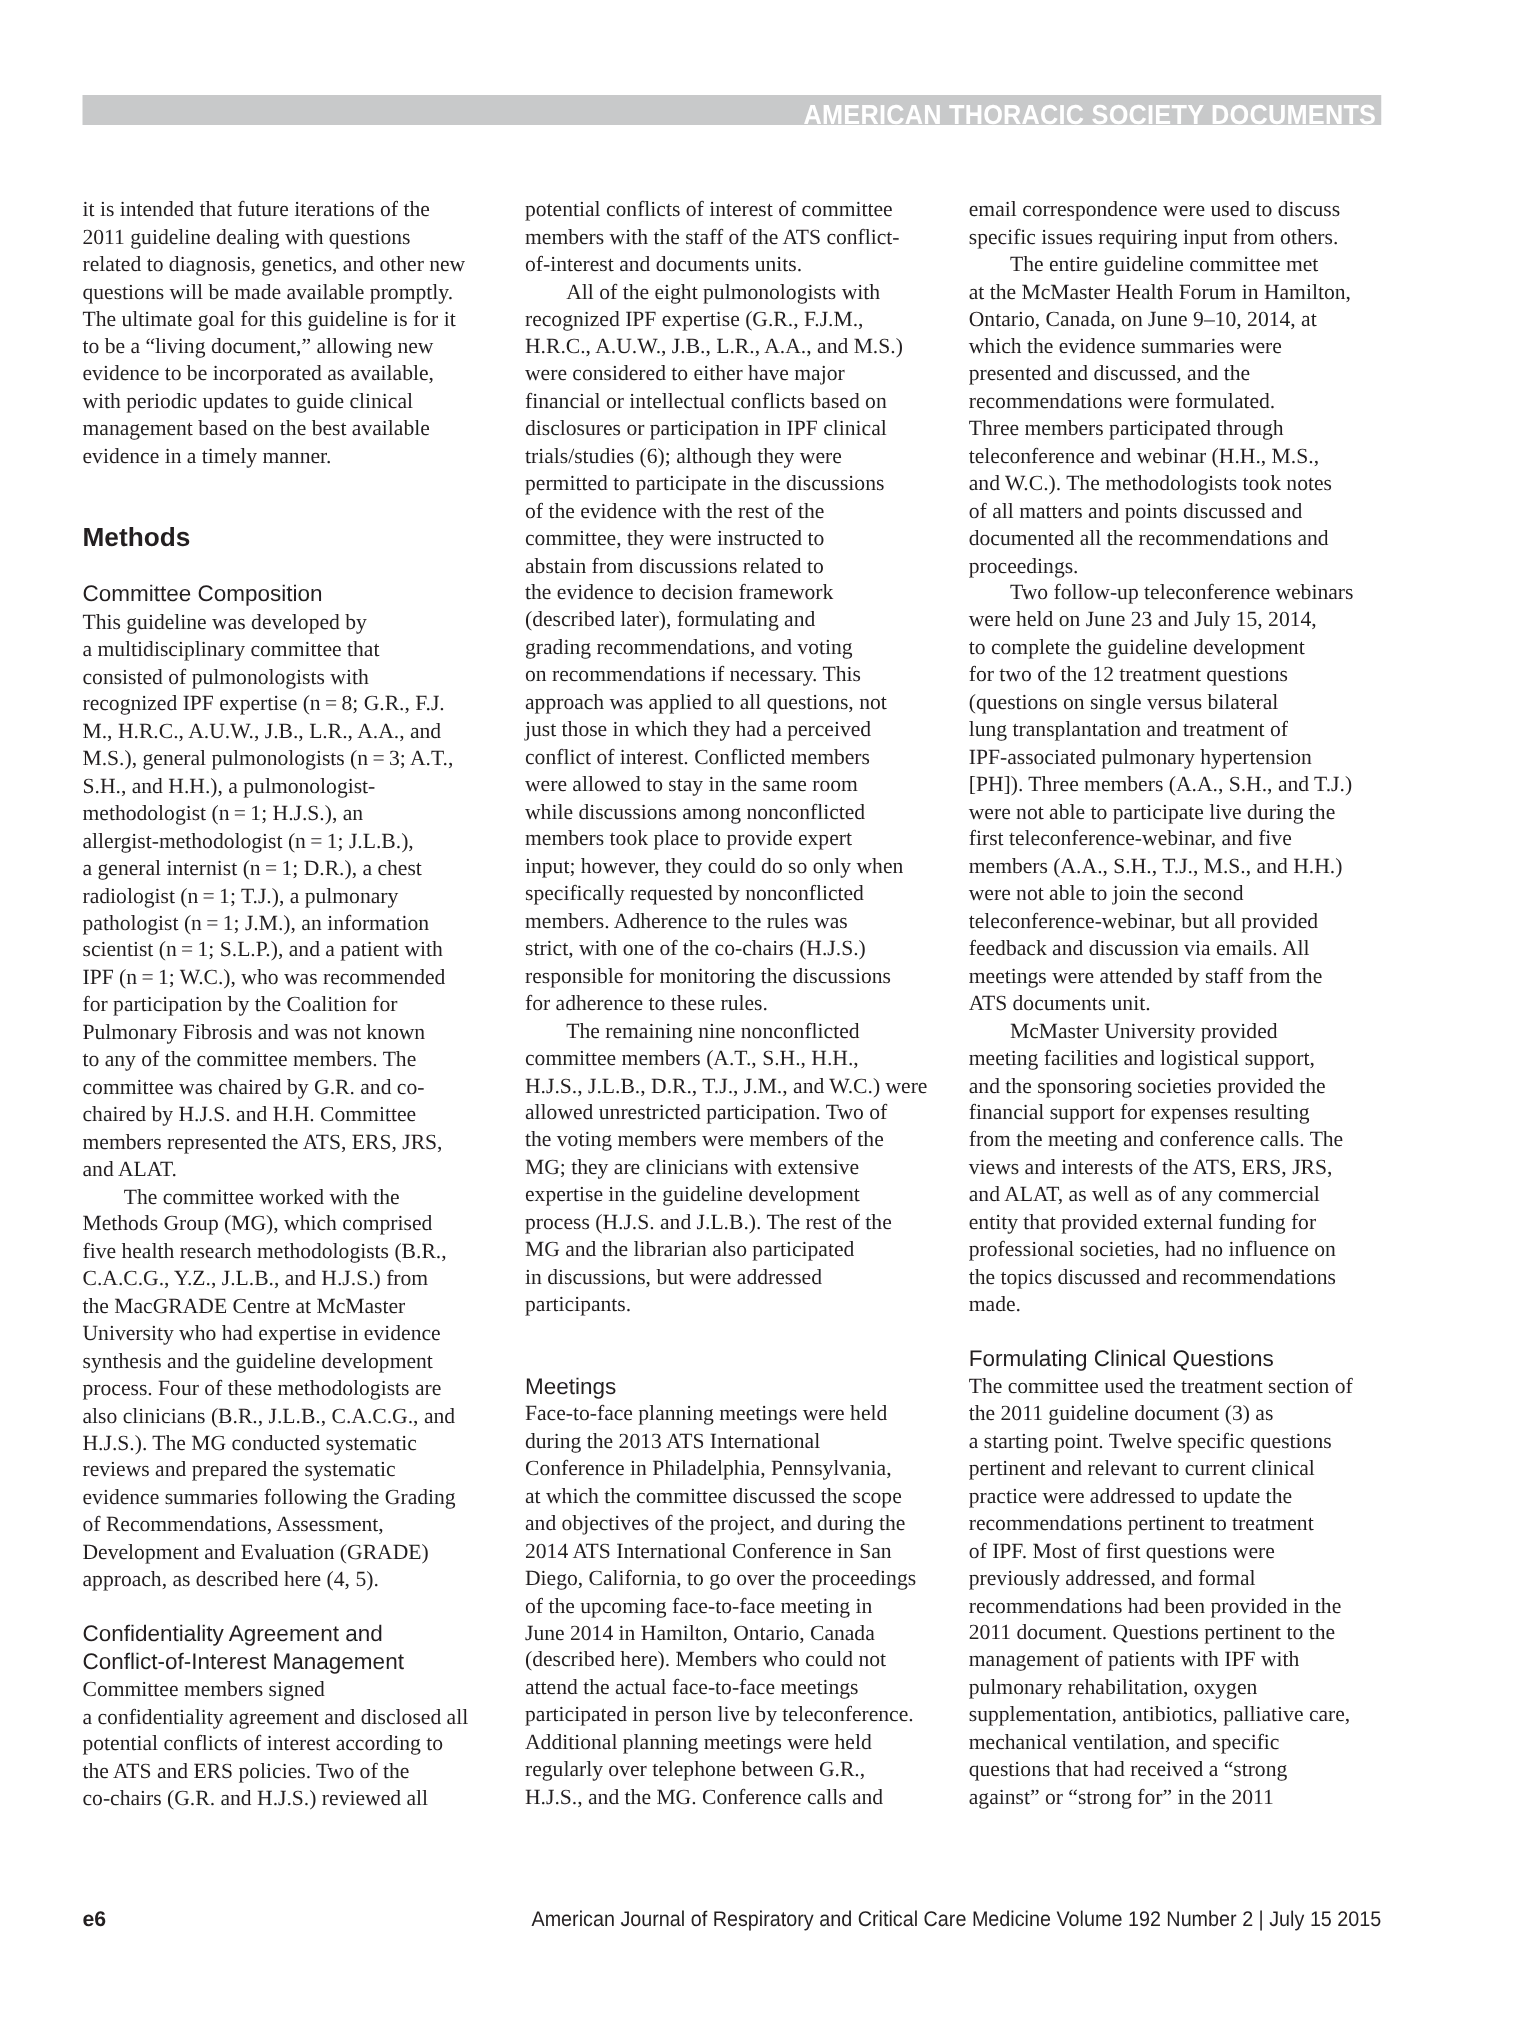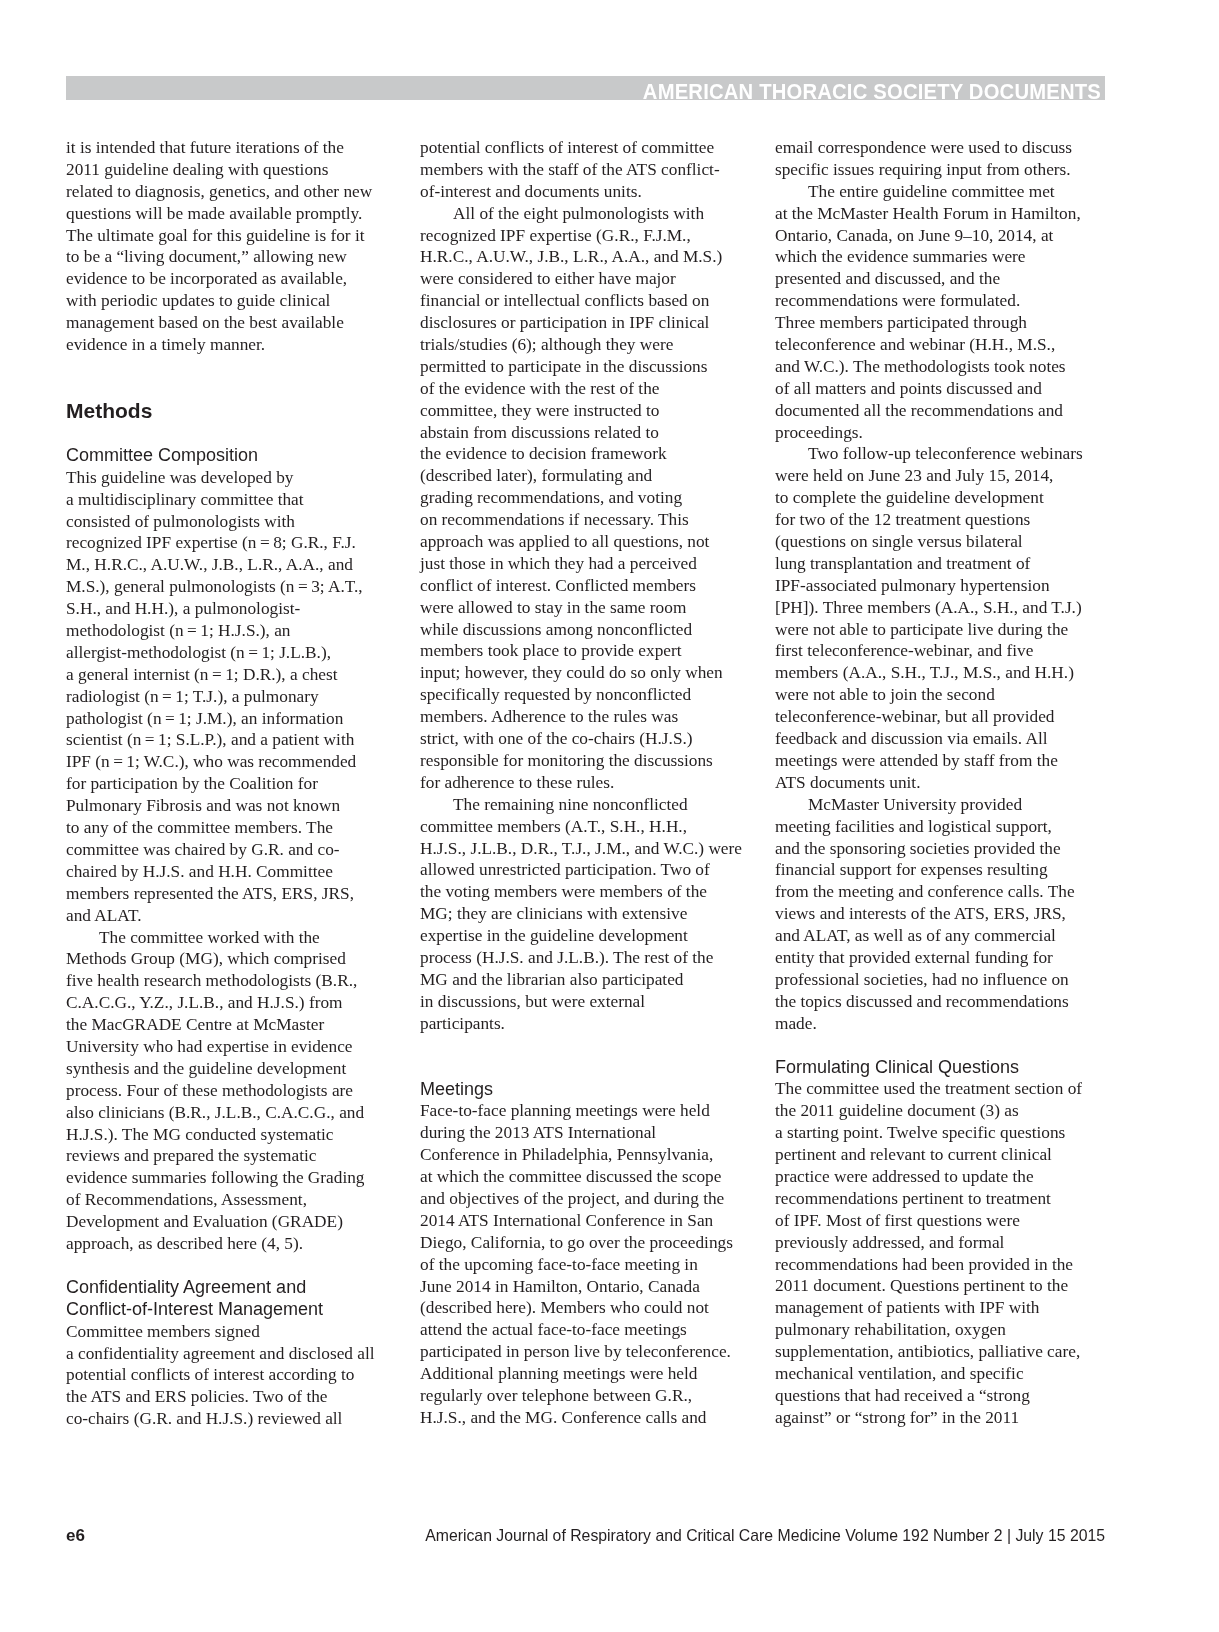--- a/index.html
+++ b/index.html
@@ -8,21 +8,21 @@
     position: absolute; left: 66px; top: 76px; width: 1039px; height: 24px;
     background: #c8c9ca;
   }
   .header-text {
     position: absolute; right: 4px; top: 3px;
     font-family: "Liberation Sans", sans-serif; font-weight: bold;
     font-size: 22px; color: #ffffff; letter-spacing: 0.2px; white-space: nowrap;
     transform: scaleX(0.92); transform-origin: right center;
   }
   .col {
-    position: absolute; top: 137px; width: 335px;
+    position: absolute; top: 157px; width: 335px;
     font-family: "Liberation Serif", serif; font-size: 17.3px; line-height: 21.9px;
   }
   .col1 { left: 66px; }
   .col2 { left: 420px; }
   .col3 { left: 775px; }
   .line { white-space: nowrap; display: block; height: 21.9px; }
   .line.indent { padding-left: 33px; }
   .section-title {
     font-family: "Liberation Sans", sans-serif; font-weight: bold; font-size: 21px;
     display: block; height: 22px; line-height: 22px;
@@ -153,21 +153,21 @@
   <div>
       <span class="line indent">The remaining nine nonconflicted</span>
       <span class="line">committee members (A.T., S.H., H.H.,</span>
       <span class="line">H.J.S., J.L.B., D.R., T.J., J.M., and W.C.) were</span>
       <span class="line">allowed unrestricted participation. Two of</span>
       <span class="line">the voting members were members of the</span>
       <span class="line">MG; they are clinicians with extensive</span>
       <span class="line">expertise in the guideline development</span>
       <span class="line">process (H.J.S. and J.L.B.). The rest of the</span>
       <span class="line">MG and the librarian also participated</span>
-      <span class="line">in discussions, but were external</span>
+      <span class="line">in discussions, but were addressed</span>
       <span class="line">participants.</span>
     </div>
   <span class="gap" style="height:44px"></span>
   <span class="subhead">Meetings</span>
   <div>
       <span class="line">Face-to-face planning meetings were held</span>
       <span class="line">during the 2013 ATS International</span>
       <span class="line">Conference in Philadelphia, Pennsylvania,</span>
       <span class="line">at which the committee discussed the scope</span>
       <span class="line">and objectives of the project, and during the</span>

